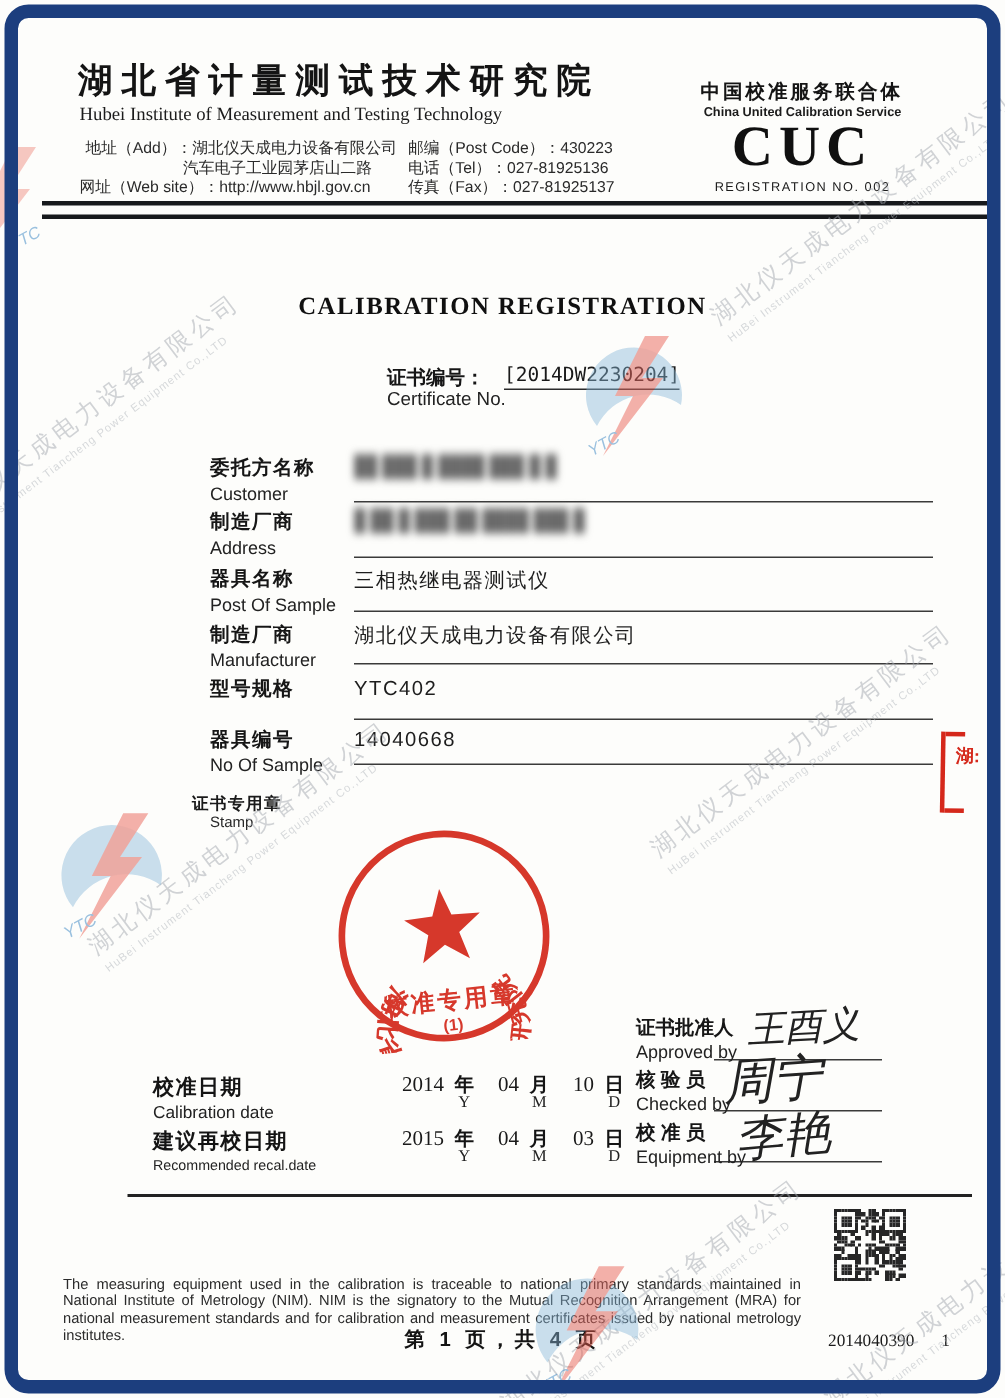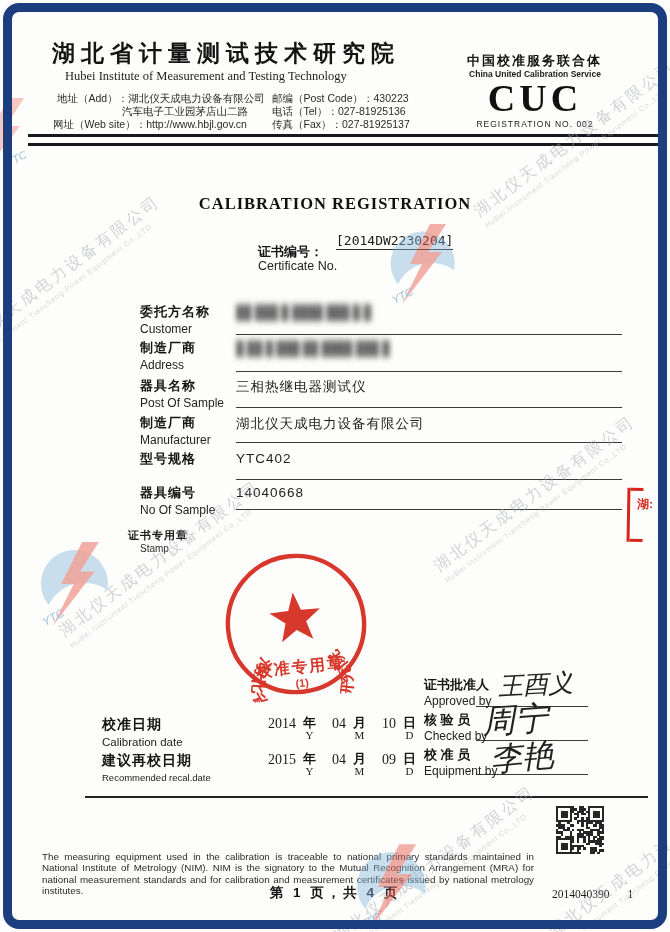--- a/index.html
+++ b/index.html
@@ -5,21 +5,21 @@
   html,body{margin:0;padding:0;background:#ffffff;}
   .page{position:relative;width:670px;height:932px;background:#fdfdfb;overflow:hidden;
         font-family:"Liberation Sans",sans-serif;color:#222;}
   .abs{position:absolute;}
   .serif{font-family:"Liberation Serif",serif;}
   .frame{position:absolute;left:3px;top:3px;right:3px;bottom:3px;border:9px solid #1c3e7e;
          border-radius:16px;pointer-events:none;z-index:40;}
 
   
   .inst-cn{left:52px;top:38px;font-size:23px;font-weight:bold;letter-spacing:6px;color:#141414;}
-  .inst-en{left:53px;top:69px;font-size:12.5px;color:#1c1c1c;margin-left:12px;}
+  .inst-en{left:53px;top:69px;font-size:12.5px;color:#1c1c1c;}
   .addr{font-size:10.5px;color:#2a2a2a;}
   .a1{left:57px;top:92px;}
   .a2{left:122px;top:105px;}
   .a3{left:53px;top:118px;}
   .a4{left:272px;top:92px;}
   .a5{left:272px;top:105px;}
   .a6{left:272px;top:118px;}
 
   .cuc-cn{left:462px;top:52px;width:145px;text-align:center;font-size:13px;font-weight:bold;letter-spacing:2px;color:#141414;}
   .cuc-en{left:455px;top:69px;width:160px;text-align:center;font-size:8.5px;font-weight:bold;color:#1b1b1b;}
@@ -27,21 +27,21 @@
   .cuc-reg{left:455px;top:119px;width:160px;text-align:center;font-size:8.5px;letter-spacing:1px;color:#1b1b1b;}
 
   .rule-top{left:28px;right:12px;top:134px;height:6px;border-top:3px solid #17191c;border-bottom:3px solid #17191c;}
 
   
   .title-cn{left:0;right:0;top:150px;text-align:center;font-size:36px;font-weight:bold;letter-spacing:22px;text-indent:22px;color:#0e0e0e;}
   .title-en{left:0;right:0;top:194px;text-align:center;font-size:16.5px;font-weight:bold;letter-spacing:1px;color:#101010;}
 
   .certno-cn{left:258px;top:243px;font-size:13px;font-weight:bold;color:#161616;}
   .certno-en{left:258px;top:259px;font-size:12.5px;color:#222;}
-  .certno-val{left:336px;top:233px;font-size:13px;font-family:"DejaVu Sans Mono",monospace;
+  .certno-val{left:336px;top:243px;font-size:13px;font-family:"DejaVu Sans Mono",monospace;
               color:#1a1a1a;border-bottom:1.2px solid #2c2c2c;padding-bottom:1px;}
 
   
   .field{position:absolute;left:140px;width:482px;z-index:2;}
   .f-cn{font-size:13px;font-weight:bold;letter-spacing:1px;color:#161616;}
   .f-en{font-size:12px;color:#222;margin-top:1px;}
   .f-value{position:absolute;left:96px;top:1px;font-size:13.5px;color:#1d1d1d;letter-spacing:1px;}
   .f-line{position:absolute;left:96px;right:0;bottom:0;border-bottom:1.3px solid #3a3a3a;}
   .redacted{filter:blur(2.4px);color:#6a6a6a;font-size:11px;letter-spacing:0;transform:scaleY(1.25);transform-origin:left top;}
 
@@ -272,21 +272,21 @@
     <span class="d-num">2015</span>
     <span class="d-unit">
       <span class="u-cn">年</span>
       <span class="u-en">Y</span>
     </span>
     <span class="d-num">04</span>
     <span class="d-unit">
       <span class="u-cn">月</span>
       <span class="u-en">M</span>
     </span>
-    <span class="d-num">09</span>
+    <span class="d-num">03</span>
     <span class="d-unit">
       <span class="u-cn">日</span>
       <span class="u-en">D</span>
     </span>
   </div>
 
   <div class="abs rule-mid"></div>
 
   <div class="abs tr-en">The measuring equipment used in the calibration is traceable to national primary standards maintained in National Institute of Metrology (NIM). NIM is the signatory to the Mutual Recognition Arrangement (MRA) for national measurement standards and for calibration and measurement certificates issued by national metrology institutes.</div>
 

